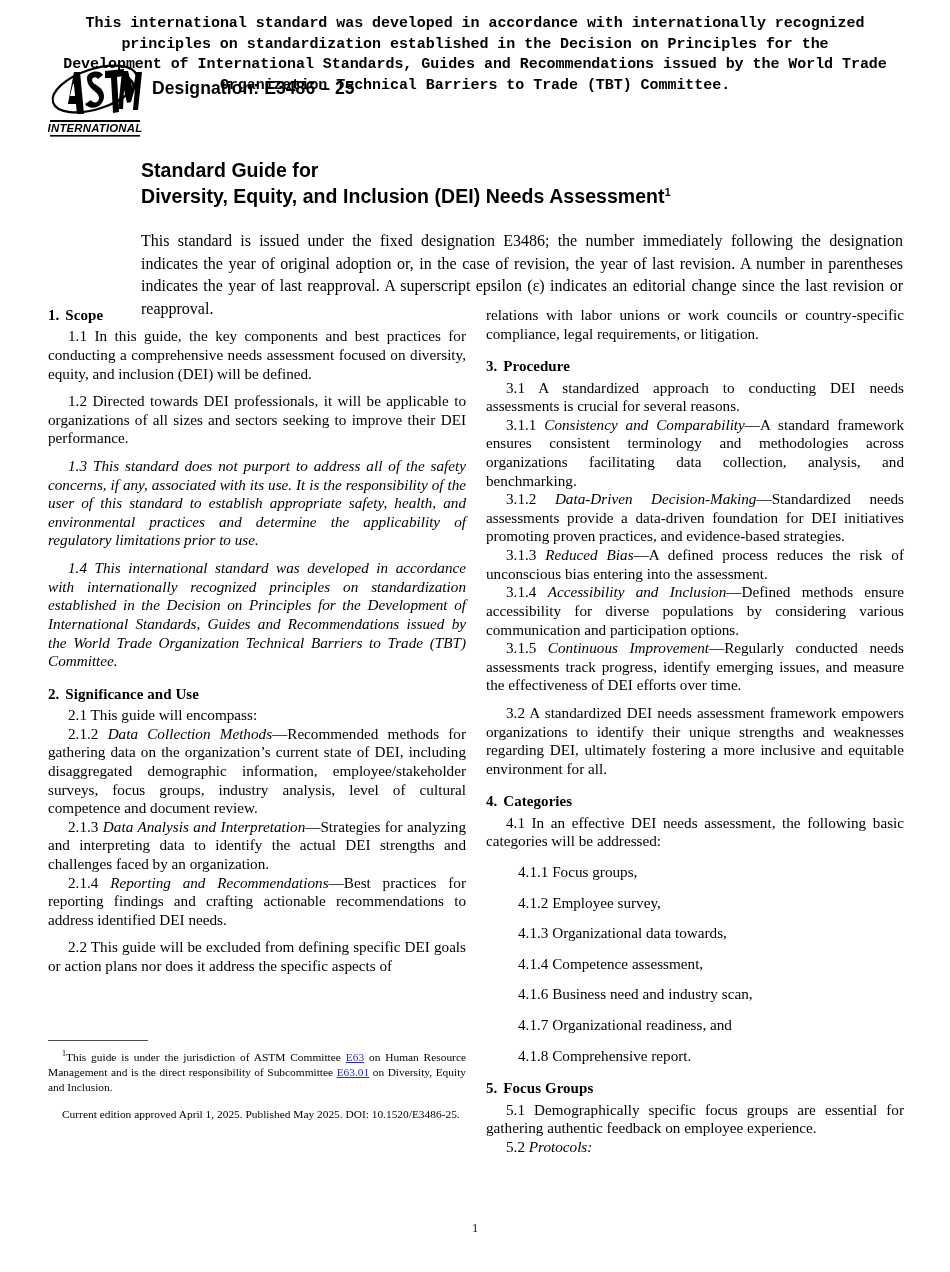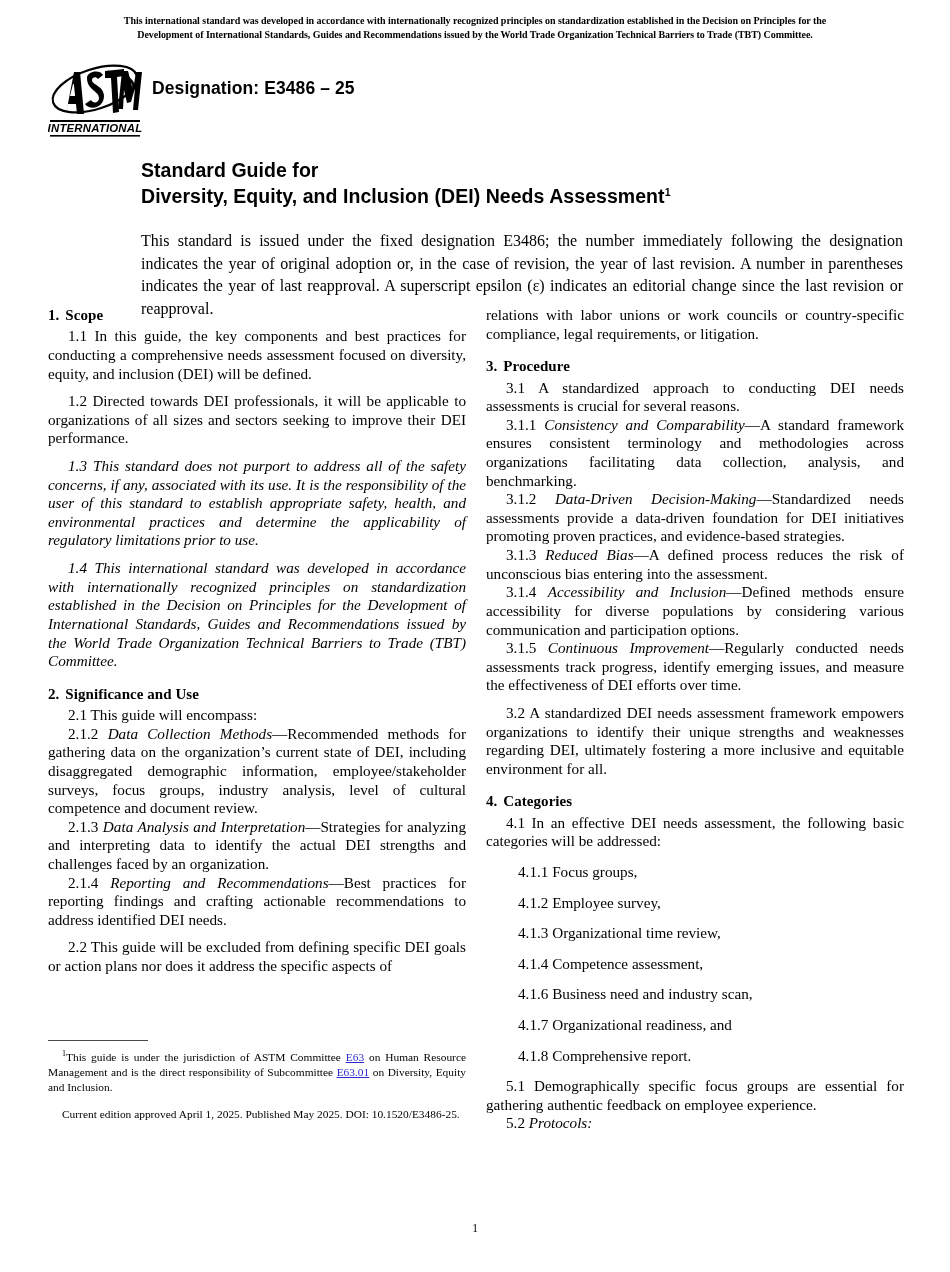--- a/index.html
+++ b/index.html
@@ -22,22 +22,22 @@
     width: 950px;
     height: 1272px;
   }
 
   
   .tbt-note {
     position: absolute;
     left: 48px;
     top: 14px;
     width: 854px;
-    font-family: Liberation Serif, serif;
-    font-size: 10px;
+    font-family: Liberation Mono, monospace;
+    font-size: 15px;
     line-height: 1.38;
     text-align: center;
     font-weight: bold;
     letter-spacing: -0.05px;
   }
   .tbt-note .l2 { display: block; }
 
   
   .head-block {
     position: absolute;
@@ -276,26 +276,29 @@
     <p class="para gap">3.2  A standardized DEI needs assessment framework empowers organizations to identify their unique strengths and weaknesses regarding DEI, ultimately fostering a more inclusive and equitable environment for all.</p>
 
     <div class="sec-head">
       <span class="num">4.</span><span>Categories</span>
     </div>
 
     <p class="para">4.1  In an effective DEI needs assessment, the following basic categories will be addressed:</p>
 
     <p class="listline">4.1.1  Focus groups,</p>
     <p class="listline">4.1.2  Employee survey,</p>
-    <p class="listline">4.1.3  Organizational time review,</p>
+    <p class="listline">4.1.3  Organizational data towards,</p>
     <p class="listline">4.1.4  Competence assessment,</p>
     <p class="listline">4.1.6  Business need and industry scan,</p>
     <p class="listline">4.1.7  Organizational readiness, and</p>
     <p class="listline">4.1.8  Comprehensive report.</p>
 
+    <div class="sec-head">
+      <span class="num">5.</span><span>Focus Groups</span>
+    </div>
 
     <p class="para">5.1  Demographically specific focus groups are essential for gathering authentic feedback on employee experience.</p>
 
     <p class="para"><span>5.2 </span><span class="term">Protocols:</span></p>
   </div>
 
   <div class="footnote">
     <div class="rule"></div>
     <p><sup>1</sup><span>This guide is under the jurisdiction of ASTM Committee </span><a class="lnk" href="#">E63</a><span> on Human Resource Management and is the direct responsibility of Subcommittee </span><a class="lnk" href="#">E63.01</a><span> on Diversity, Equity and Inclusion.</span></p>
     <p class="second">Current edition approved April 1, 2025. Published May 2025. DOI: 10.1520/E3486-25.</p>

